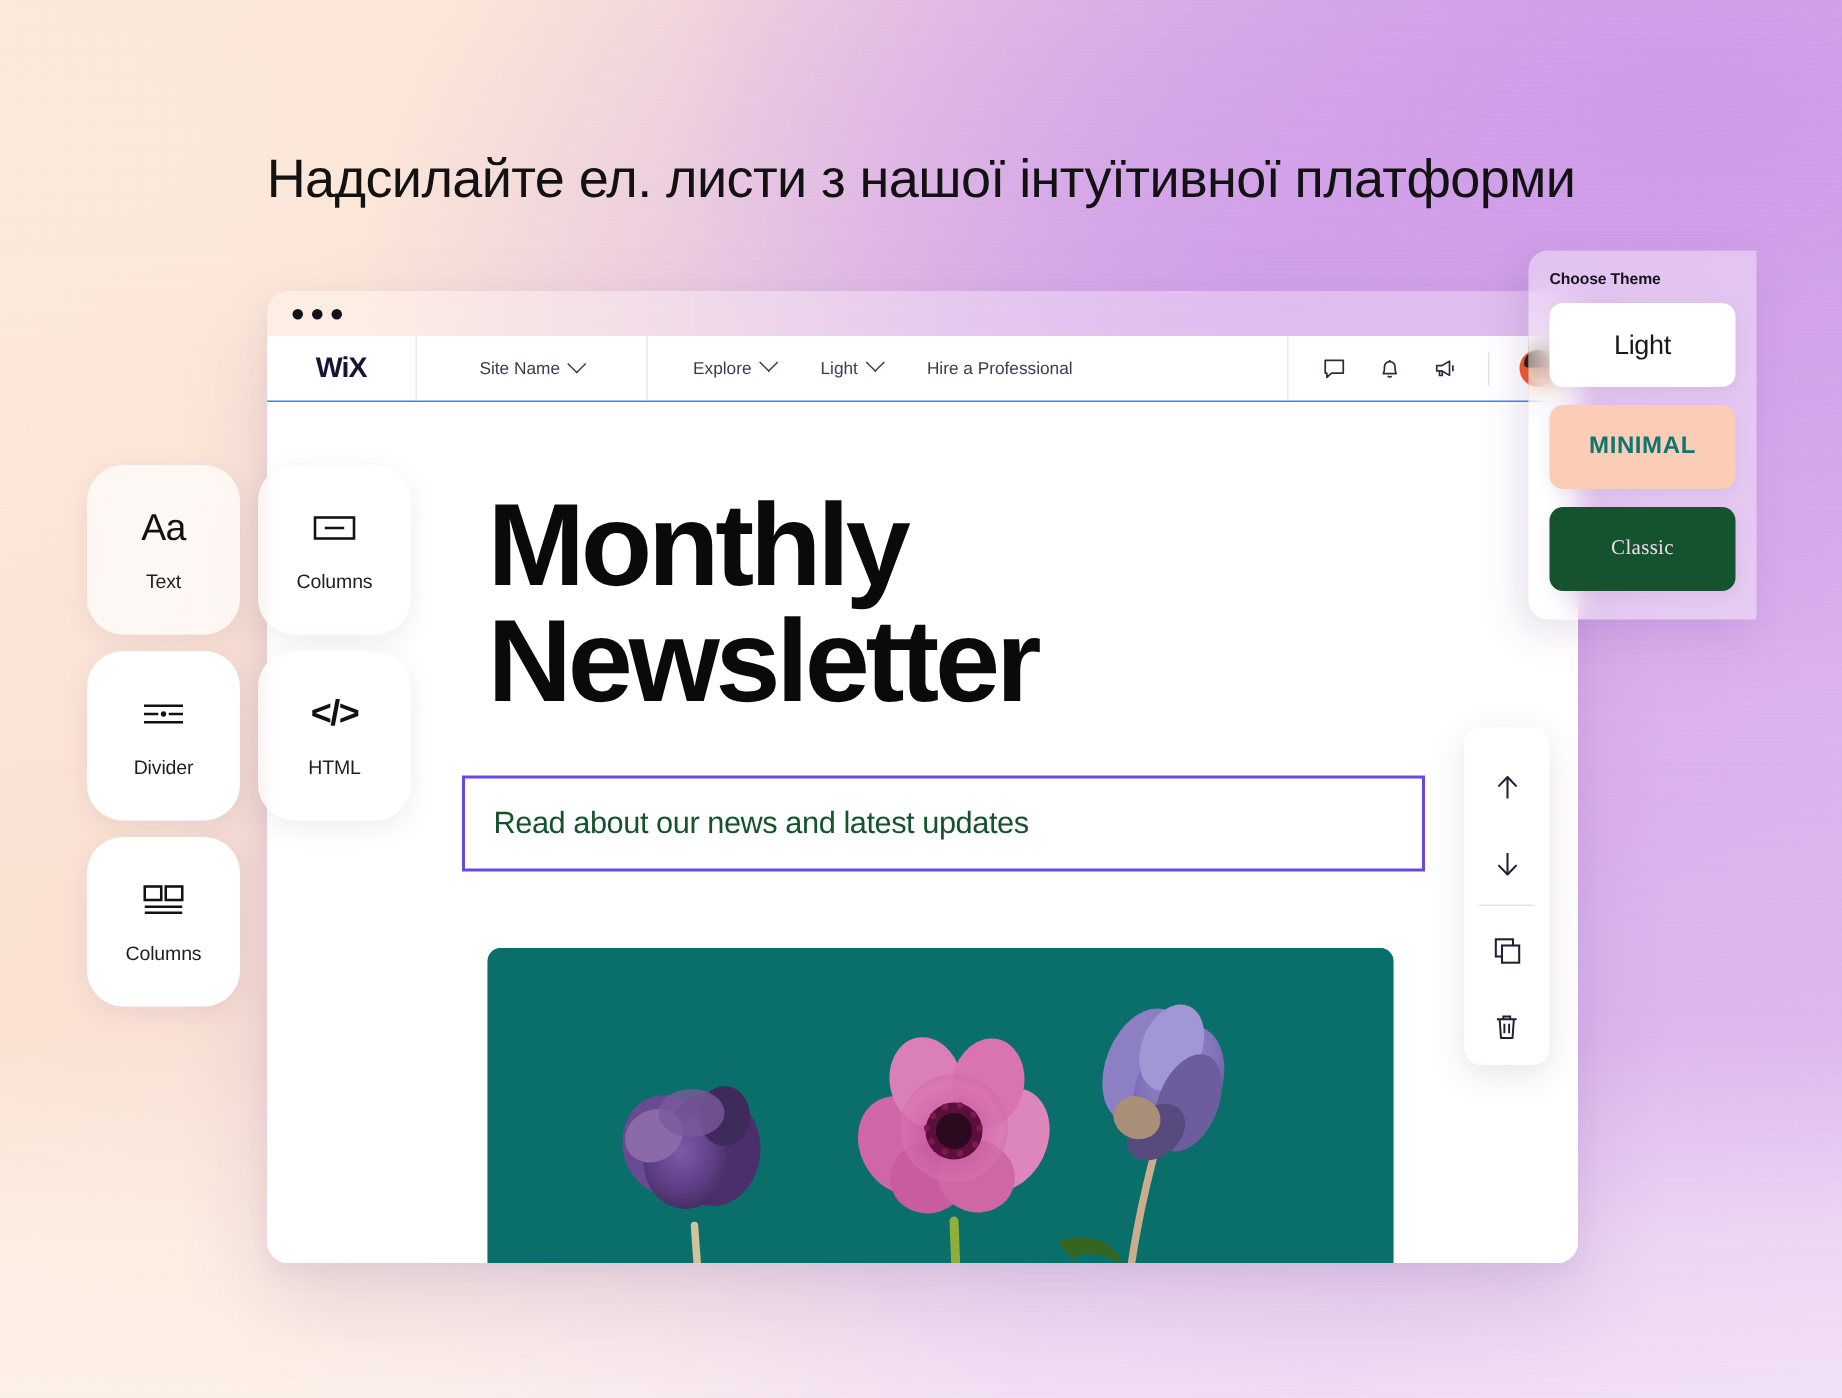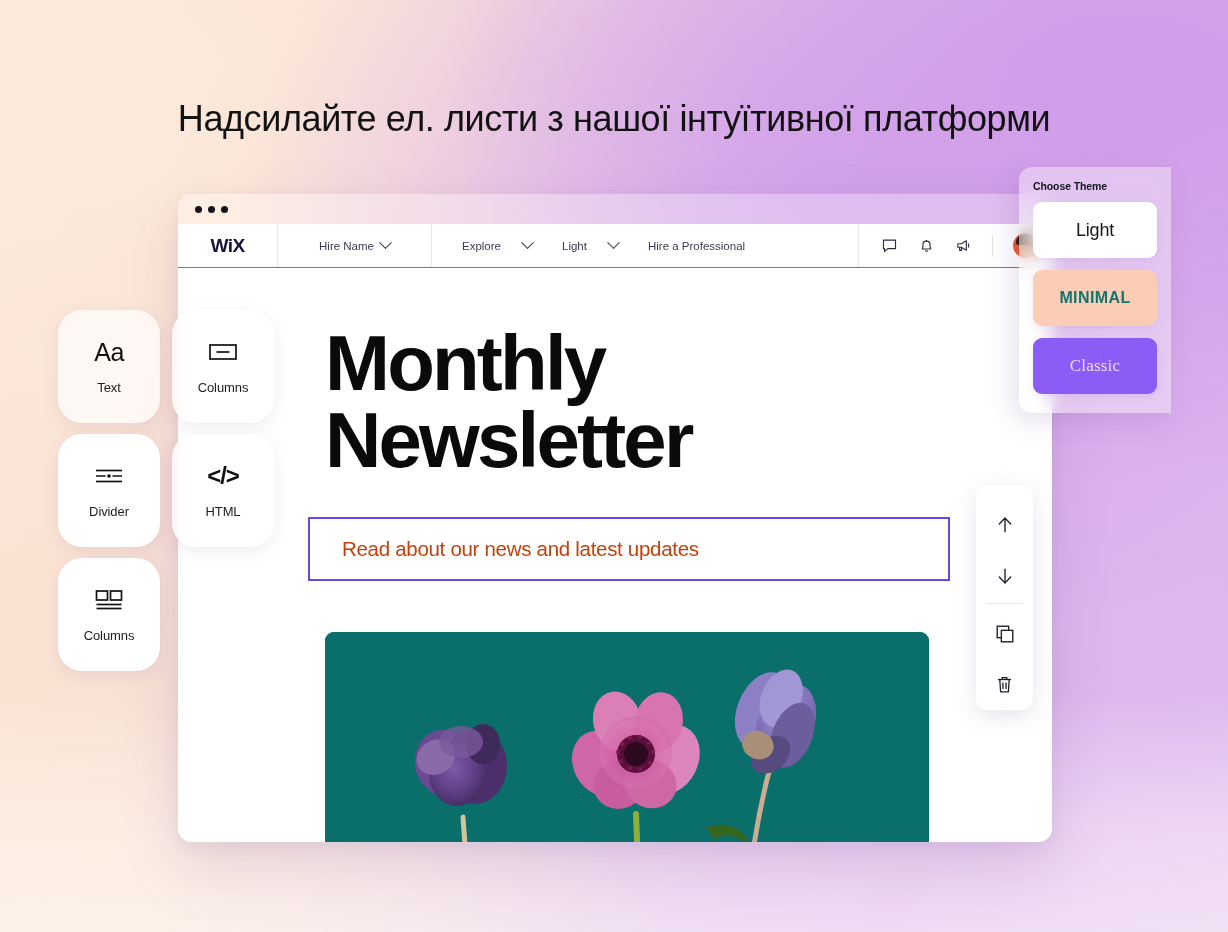--- a/index.html
+++ b/index.html
@@ -135,22 +135,21 @@
   .nav-links {
     display: flex;
     align-items: center;
     height: 43px;
     padding-left: 30px;
     gap: 30px;
     flex: 1;
   }
   .nav-link {
     display: flex;
-    align-items: center;
-    gap: 22px;
+    gap: 7px;
     font-size: 11.5px;
     color: #3b3b52;
     white-space: nowrap;
   }
   .chev {
     display: inline-block;
     width: 8px; height: 8px;
     border-right: 1.3px solid #3b3b52;
     border-bottom: 1.3px solid #3b3b52;
     transform: rotate(45deg) translate(-2px,-2px);
@@ -225,23 +224,23 @@
     width: 642px;
     height: 64px;
     border: 2.5px solid #6b46e5;
     background: #ffffff;
     box-sizing: border-box;
     display: flex;
     align-items: center;
   }
   .selected-text-box span {
     font-size: 20.5px;
-    color: #c2410c;
+    color: #14532d;
     letter-spacing: -0.3px;
-    padding-left: 32px;
+    padding-left: 19px;
   }
   .hero-img {
     position: absolute;
     left: 147px;
     top: 364px;
     width: 604px;
     height: 260px;
     border-radius: 9px 9px 0 0;
     background: #0a6f6b;
     overflow: hidden;
@@ -353,23 +352,23 @@
     border-radius: 9px;
     display: flex;
     align-items: center;
     justify-content: center;
     margin-bottom: 12px;
     box-shadow: 0 3px 10px rgba(110,70,140,.10);
   }
   .theme-light { background: #ffffff; color: #17171d; font-size: 18px; letter-spacing: -0.2px; }
   .theme-minimal { background: #fbcdb6; color: #0f766e; font-size: 16px; font-weight: bold; letter-spacing: 0.4px; }
   .theme-classic {
-    background: #8b5cf6;
+    background: #14532d;
     color: #f6d9ee;
-    font-size: 17px;
+    font-size: 14px;
     font-family: "Liberation Serif", serif;
     letter-spacing: 0.2px;
   }
 </style>
 </head>
 <body>
 
 <div id="stage">
   <div class="bg-base"></div>
   <div class="bg-soft-bottom"></div>
@@ -385,21 +384,21 @@
           <i></i>
         </div>
     </div>
 
     <div class="browser-body">
 
       <div class="wixnav">
         <div class="wixlogo">WiX</div>
 
         <div class="nav-sitename">
-          <span>Hire Name</span>
+          <span>Site Name</span>
           <span class="chev"></span>
         </div>
 
         <div class="nav-links">
           <div class="nav-link">
             <span>Explore</span>
             <span class="chev"></span>
           </div>
           <div class="nav-link">
             <span>Light</span>

